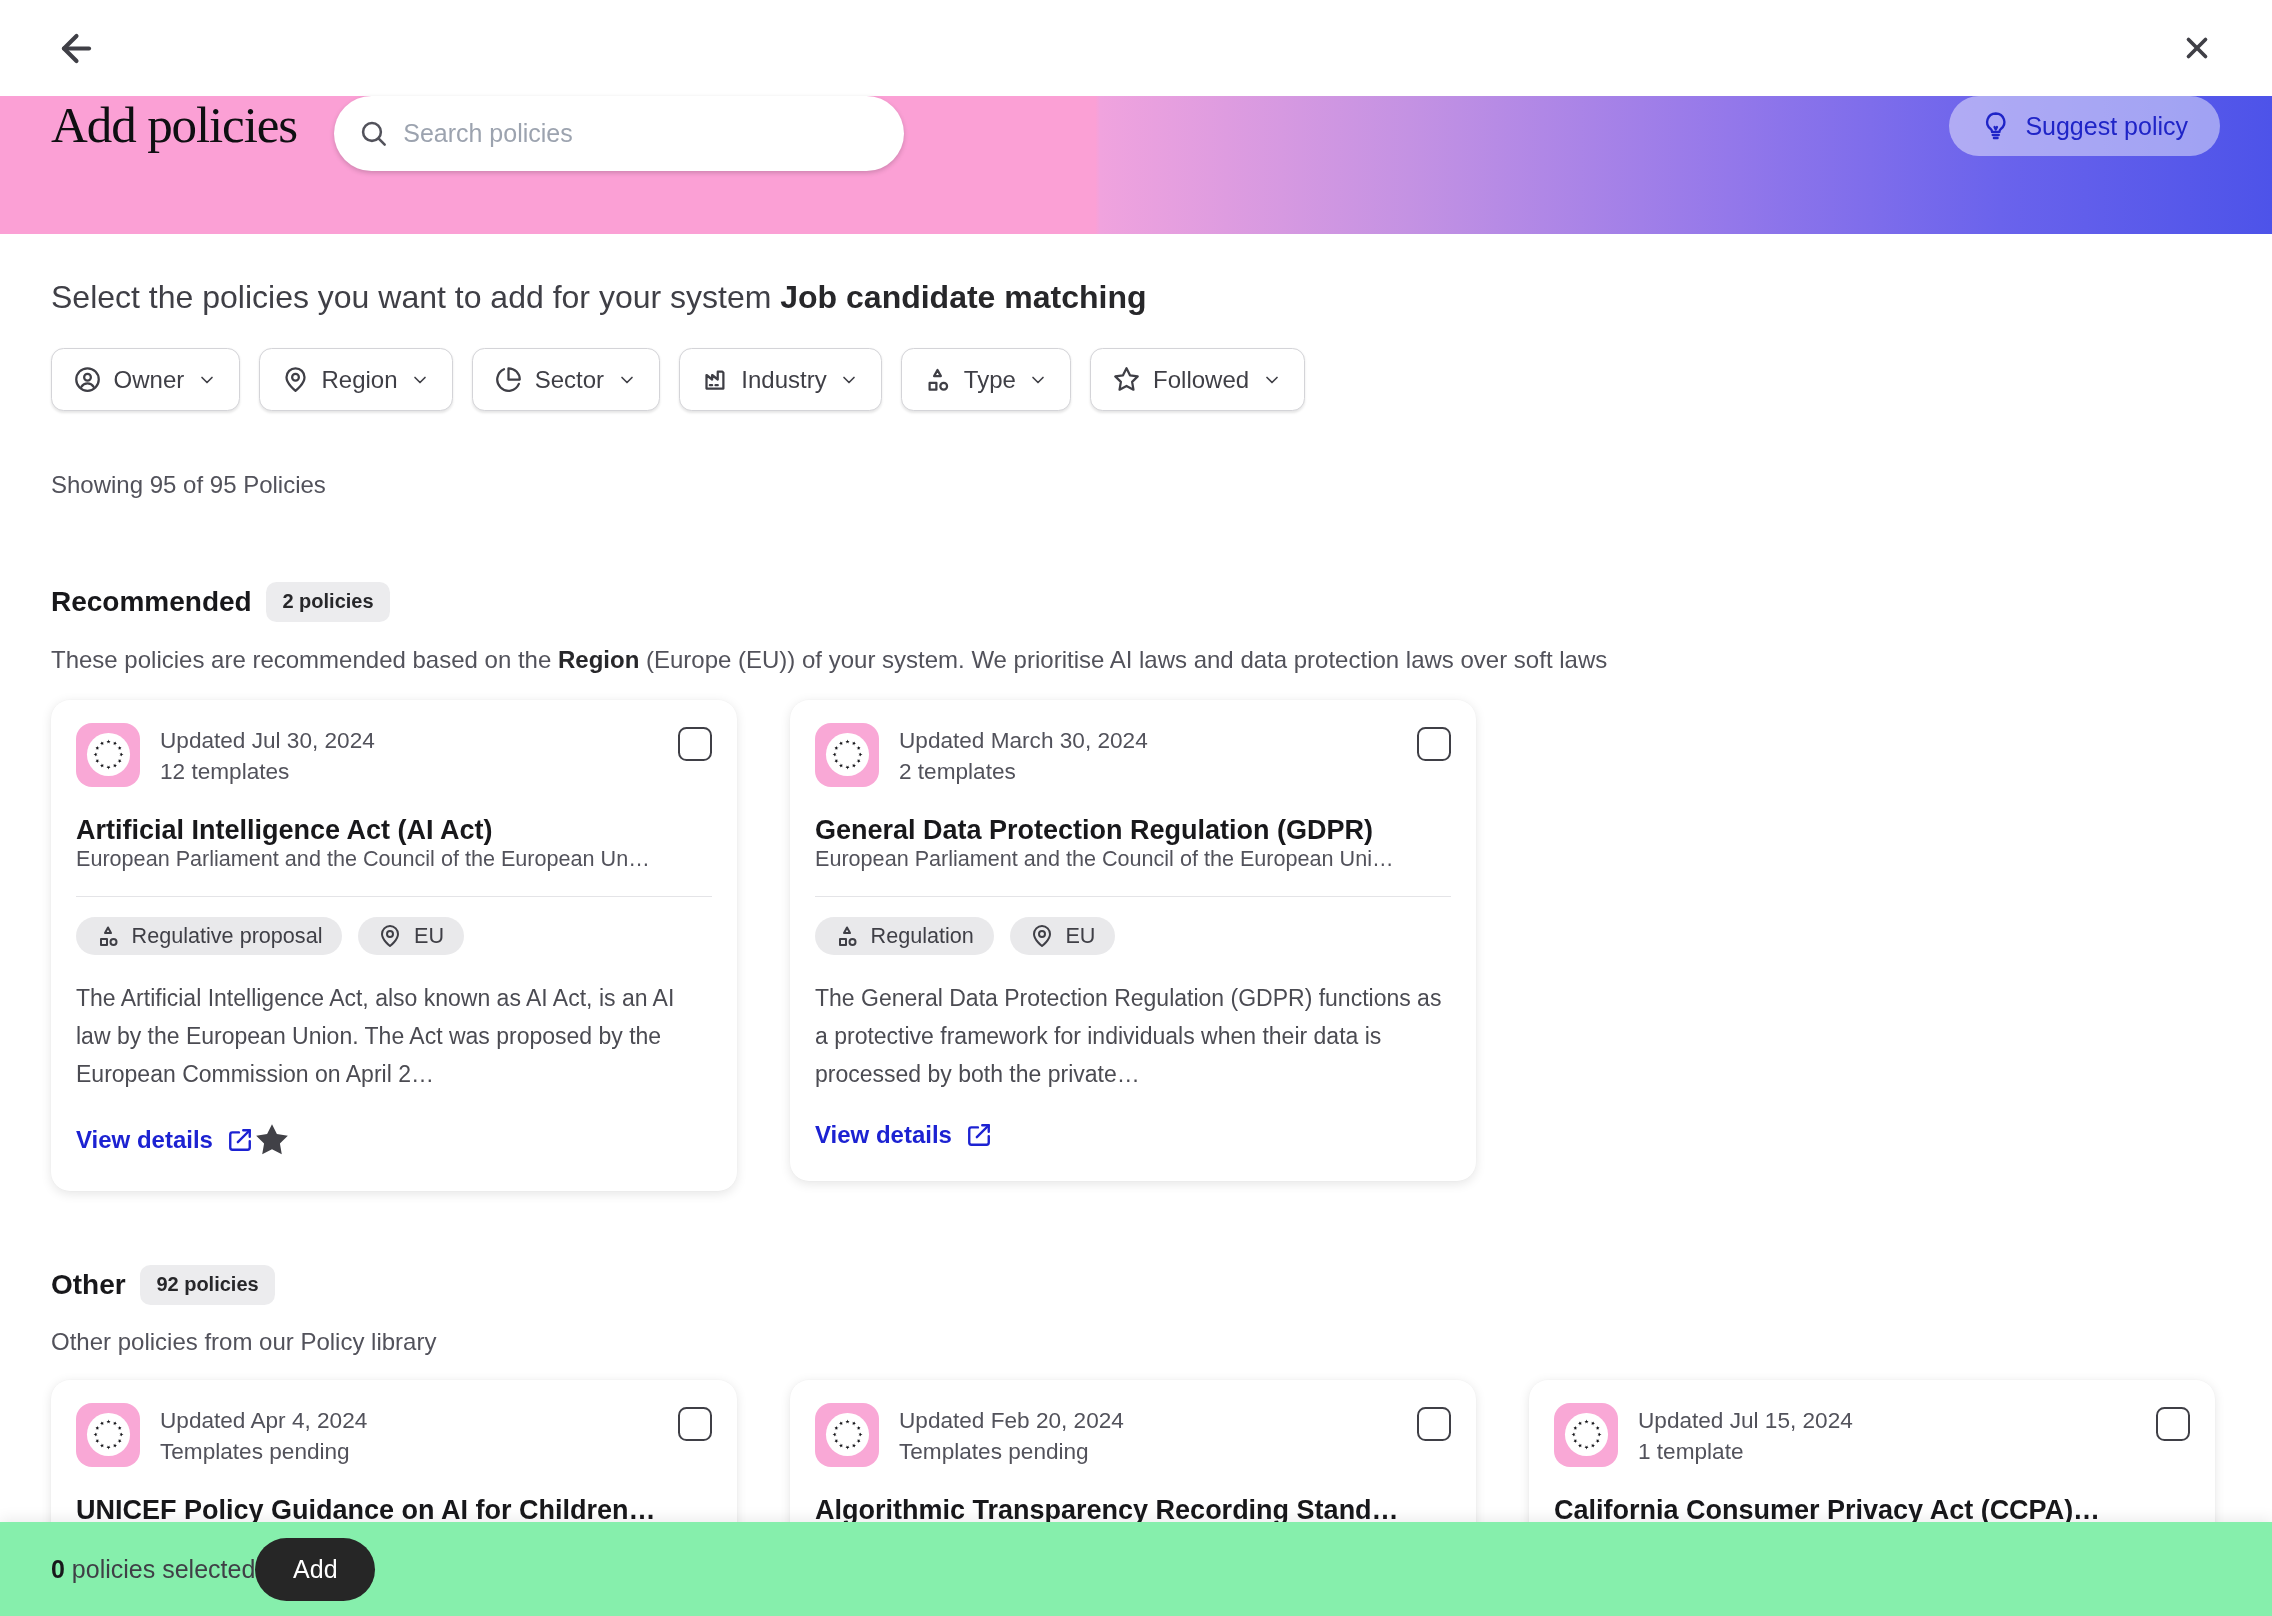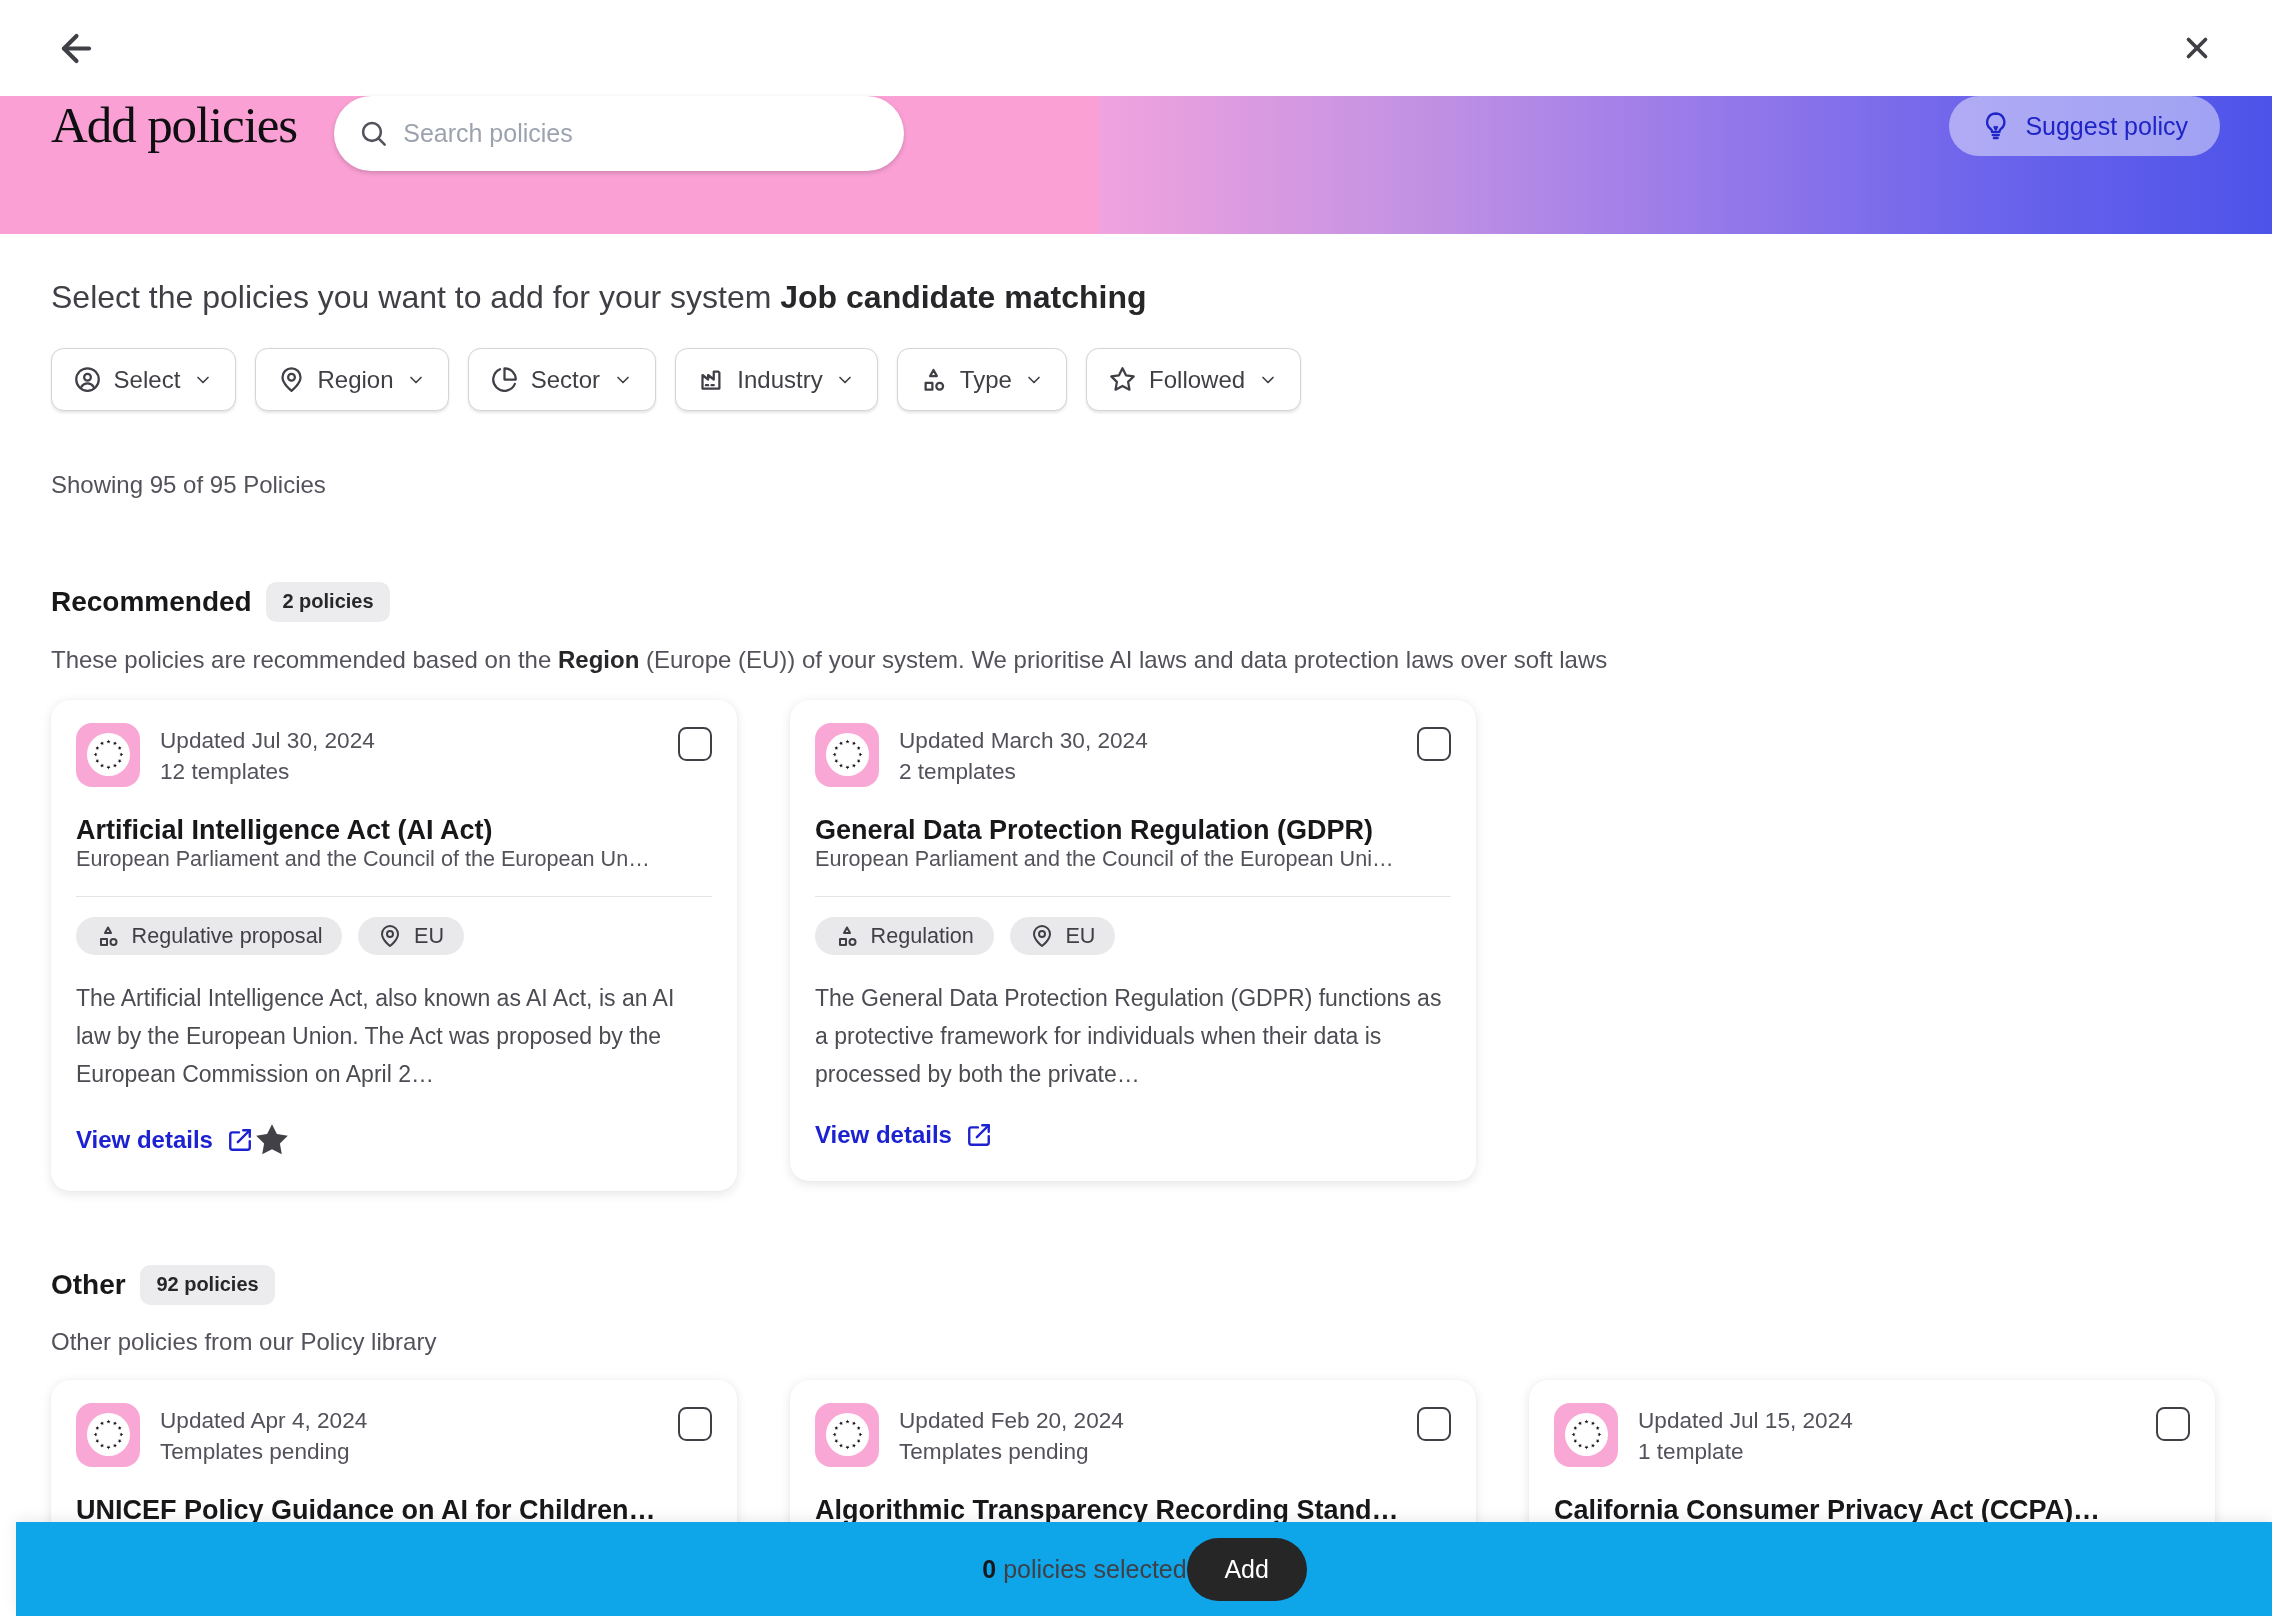--- a/index.html
+++ b/index.html
@@ -56,22 +56,22 @@
   .tags { margin-top:20px; display:flex; gap:16px; }
   .tag { background:#e9e9eb; height:38px; border-radius:23px; padding:0 20px; display:flex; align-items:center; gap:11.6px;
          font-size:21.6px; color:#3f3f46; }
   .card-desc { margin-top:24px; font-size:23px; line-height:38px; color:#4b4b52; }
   .card-foot { margin-top:28px; display:flex; align-items:center; }
   .view-details { display:flex; align-items:center; gap:13.7px; font-size:24px; font-weight:600; color:#1c22d2; text-decoration:none; cursor:pointer; }
 
   .other-sub { margin-top:23px; font-size:24px; color:#52525b; }
 
   
-  .footer { position:absolute; left:16px; right:0; bottom:0; height:94px; background:#0ea5e9; z-index:10;
-            box-shadow:0 -3.2px 13.7px rgba(0,0,0,0.08); display:flex; align-items:center; justify-content:center; padding:0 51px; }
+  .footer { position:absolute; left:0; right:0; bottom:0; height:94px; background:#86efac; z-index:10;
+            box-shadow:0 -3.2px 13.7px rgba(0,0,0,0.08); display:flex; align-items:center; justify-content:flex-start; padding:0 51px; }
   .selected { font-size:25px; color:#3f3f46; }
   .selected b { color:#18181b; }
   .add-btn { min-width:120px; height:63px; padding:0 37px; border:none; border-radius:526px; background:#262626; color:#fff;
              font-size:25px; display:flex; align-items:center; justify-content:center; cursor:pointer; font-family:"Liberation Sans", sans-serif; }
 
   svg.stroke { fill:none; stroke:#3f3f46; stroke-width:2; stroke-linecap:round; stroke-linejoin:round; }
 </style>
 </head>
 <body>
 
@@ -122,21 +122,21 @@
 
     <div class="intro"><span>Select the policies you want to add for your system </span><b>Job candidate matching</b></div>
 
     <div class="filters">
       <button class="filter">
         <svg class="stroke" width="27" height="27" viewBox="0 0 24 24">
             <circle cx="12" cy="12" r="10"></circle>
             <circle cx="12" cy="10" r="3"></circle>
             <path d="M6.5 18.5a6.5 6.5 0 0 1 11 0"></path>
           </svg>
-        <span>Select</span>
+        <span>Owner</span>
         <svg class="stroke" width="20" height="20" viewBox="0 0 24 24">
             <path d="M6 9l6 6 6-6"></path>
           </svg>
       </button>
       <button class="filter">
         <svg class="stroke" width="27" height="27" viewBox="0 0 24 24">
             <path d="M20 10c0 6-8 12-8 12s-8-6-8-12a8 8 0 0 1 16 0Z"></path>
             <circle cx="12" cy="10" r="3"></circle>
           </svg>
         <span>Region</span>

